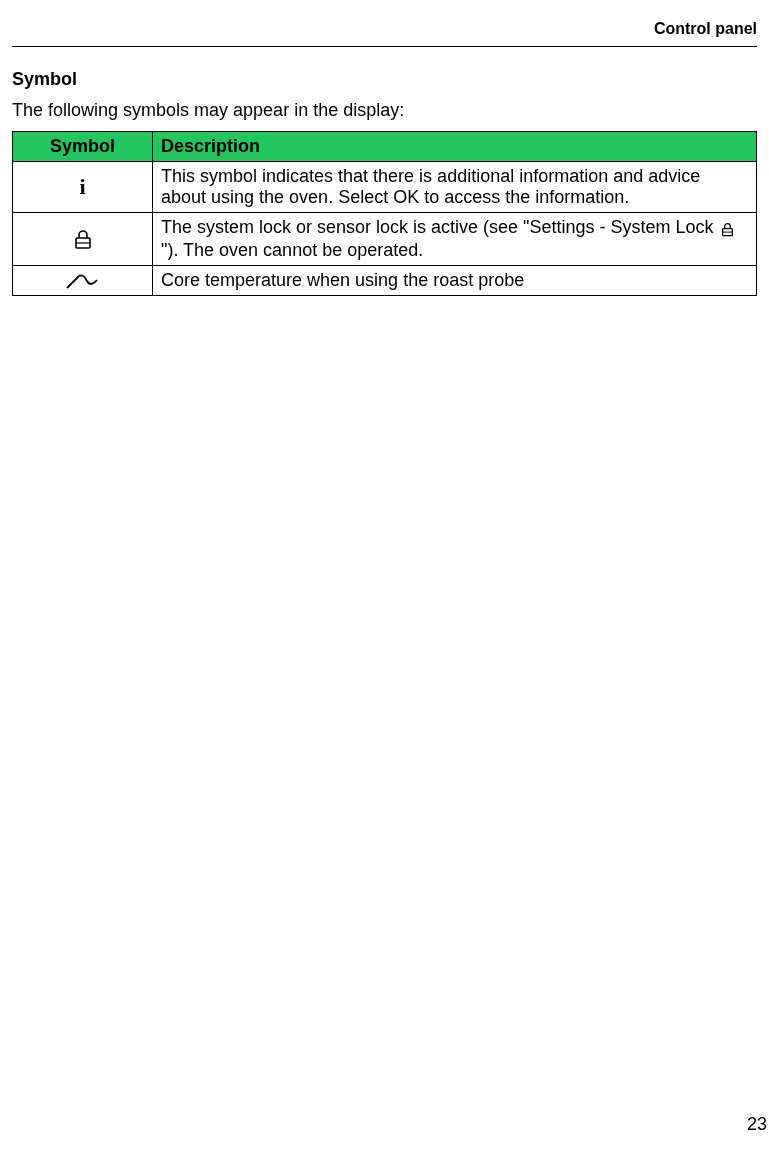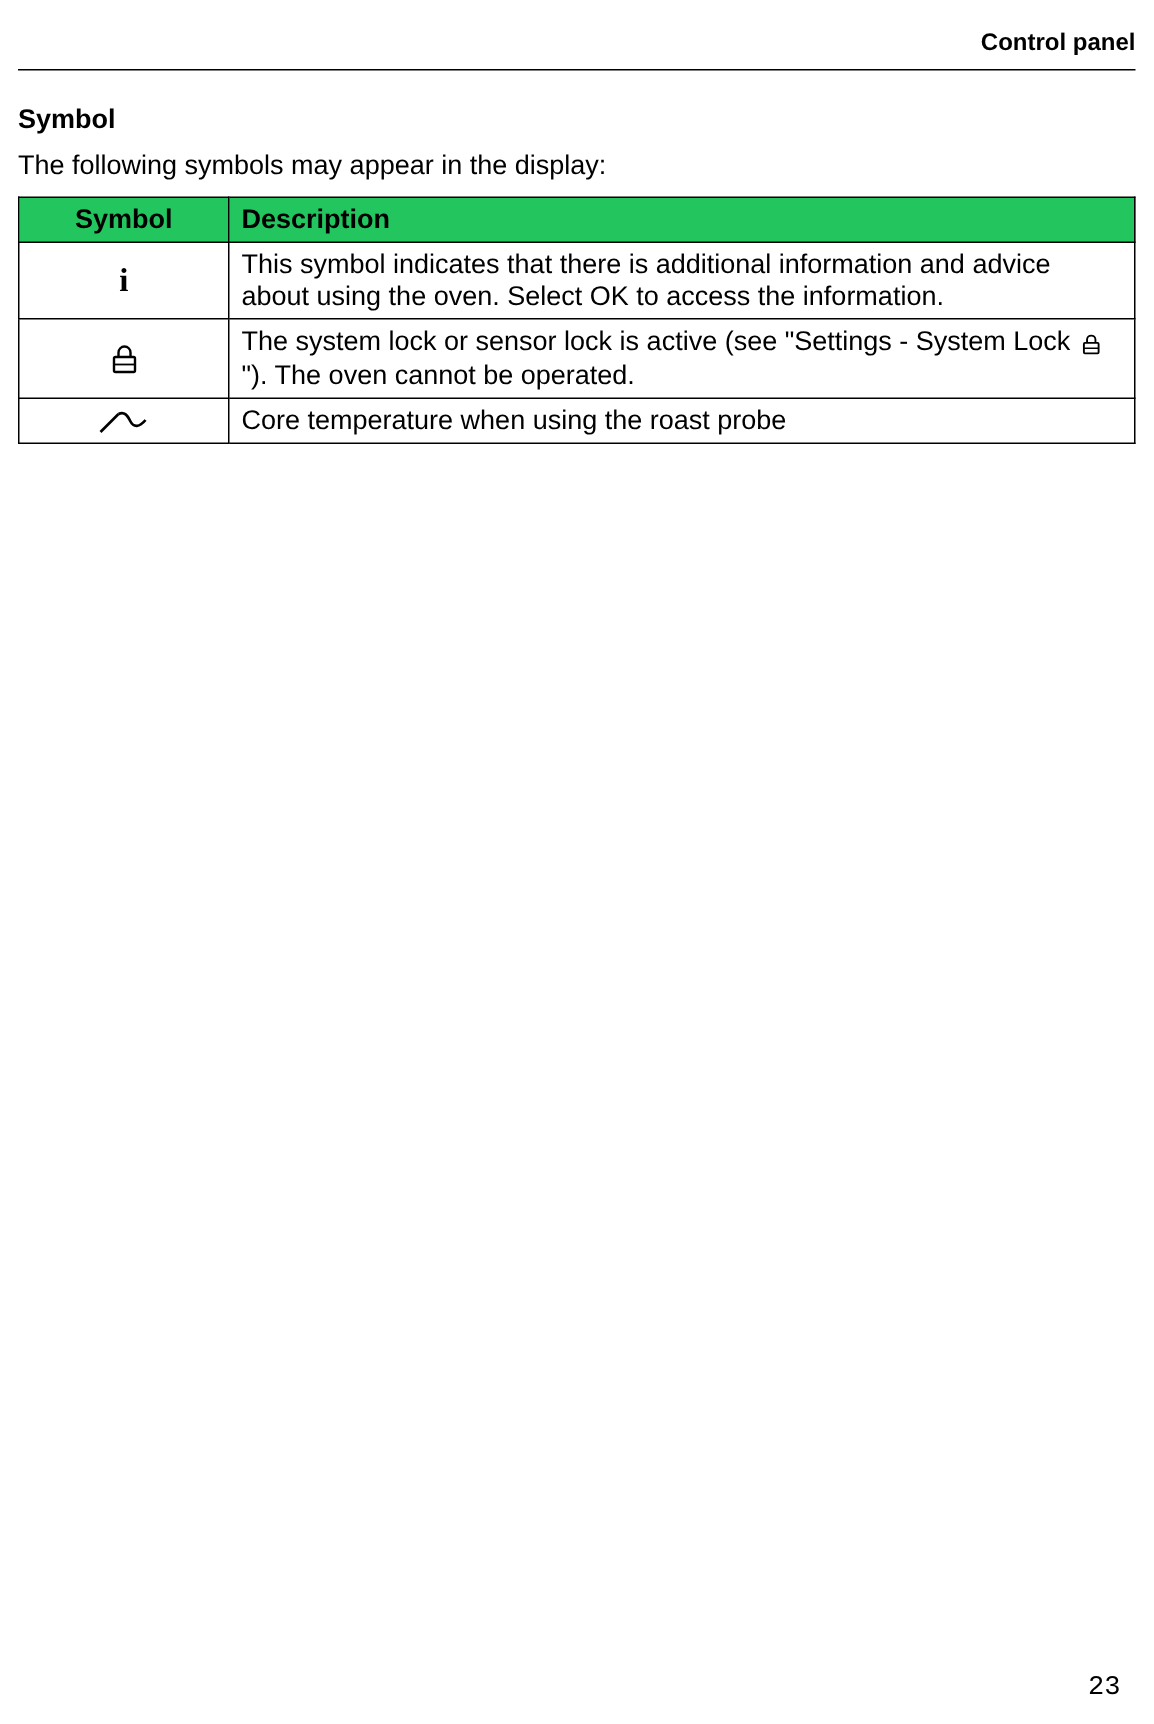--- a/index.html
+++ b/index.html
@@ -42,23 +42,22 @@
     }
     th {
       background: #22c55e;
       font-weight: bold;
     }
     .sym-col { width: 140px; text-align: center; vertical-align: middle; }
     .desc-col { }
     .page-num {
       position: absolute;
       bottom: 14px;
-      right: 22px;
+      right: 2px;
       font-size: 18px;
-      font-family: Liberation Mono, monospace;
     }
     svg { display: inline-block; vertical-align: middle; }
     .inline-icon { display: inline-block; vertical-align: -2px; margin: 0 2px; }
   </style>
 </head>
 <body>
 
 <div class="page-title">Control panel</div>
 
 <div class="section-heading">Symbol</div>

